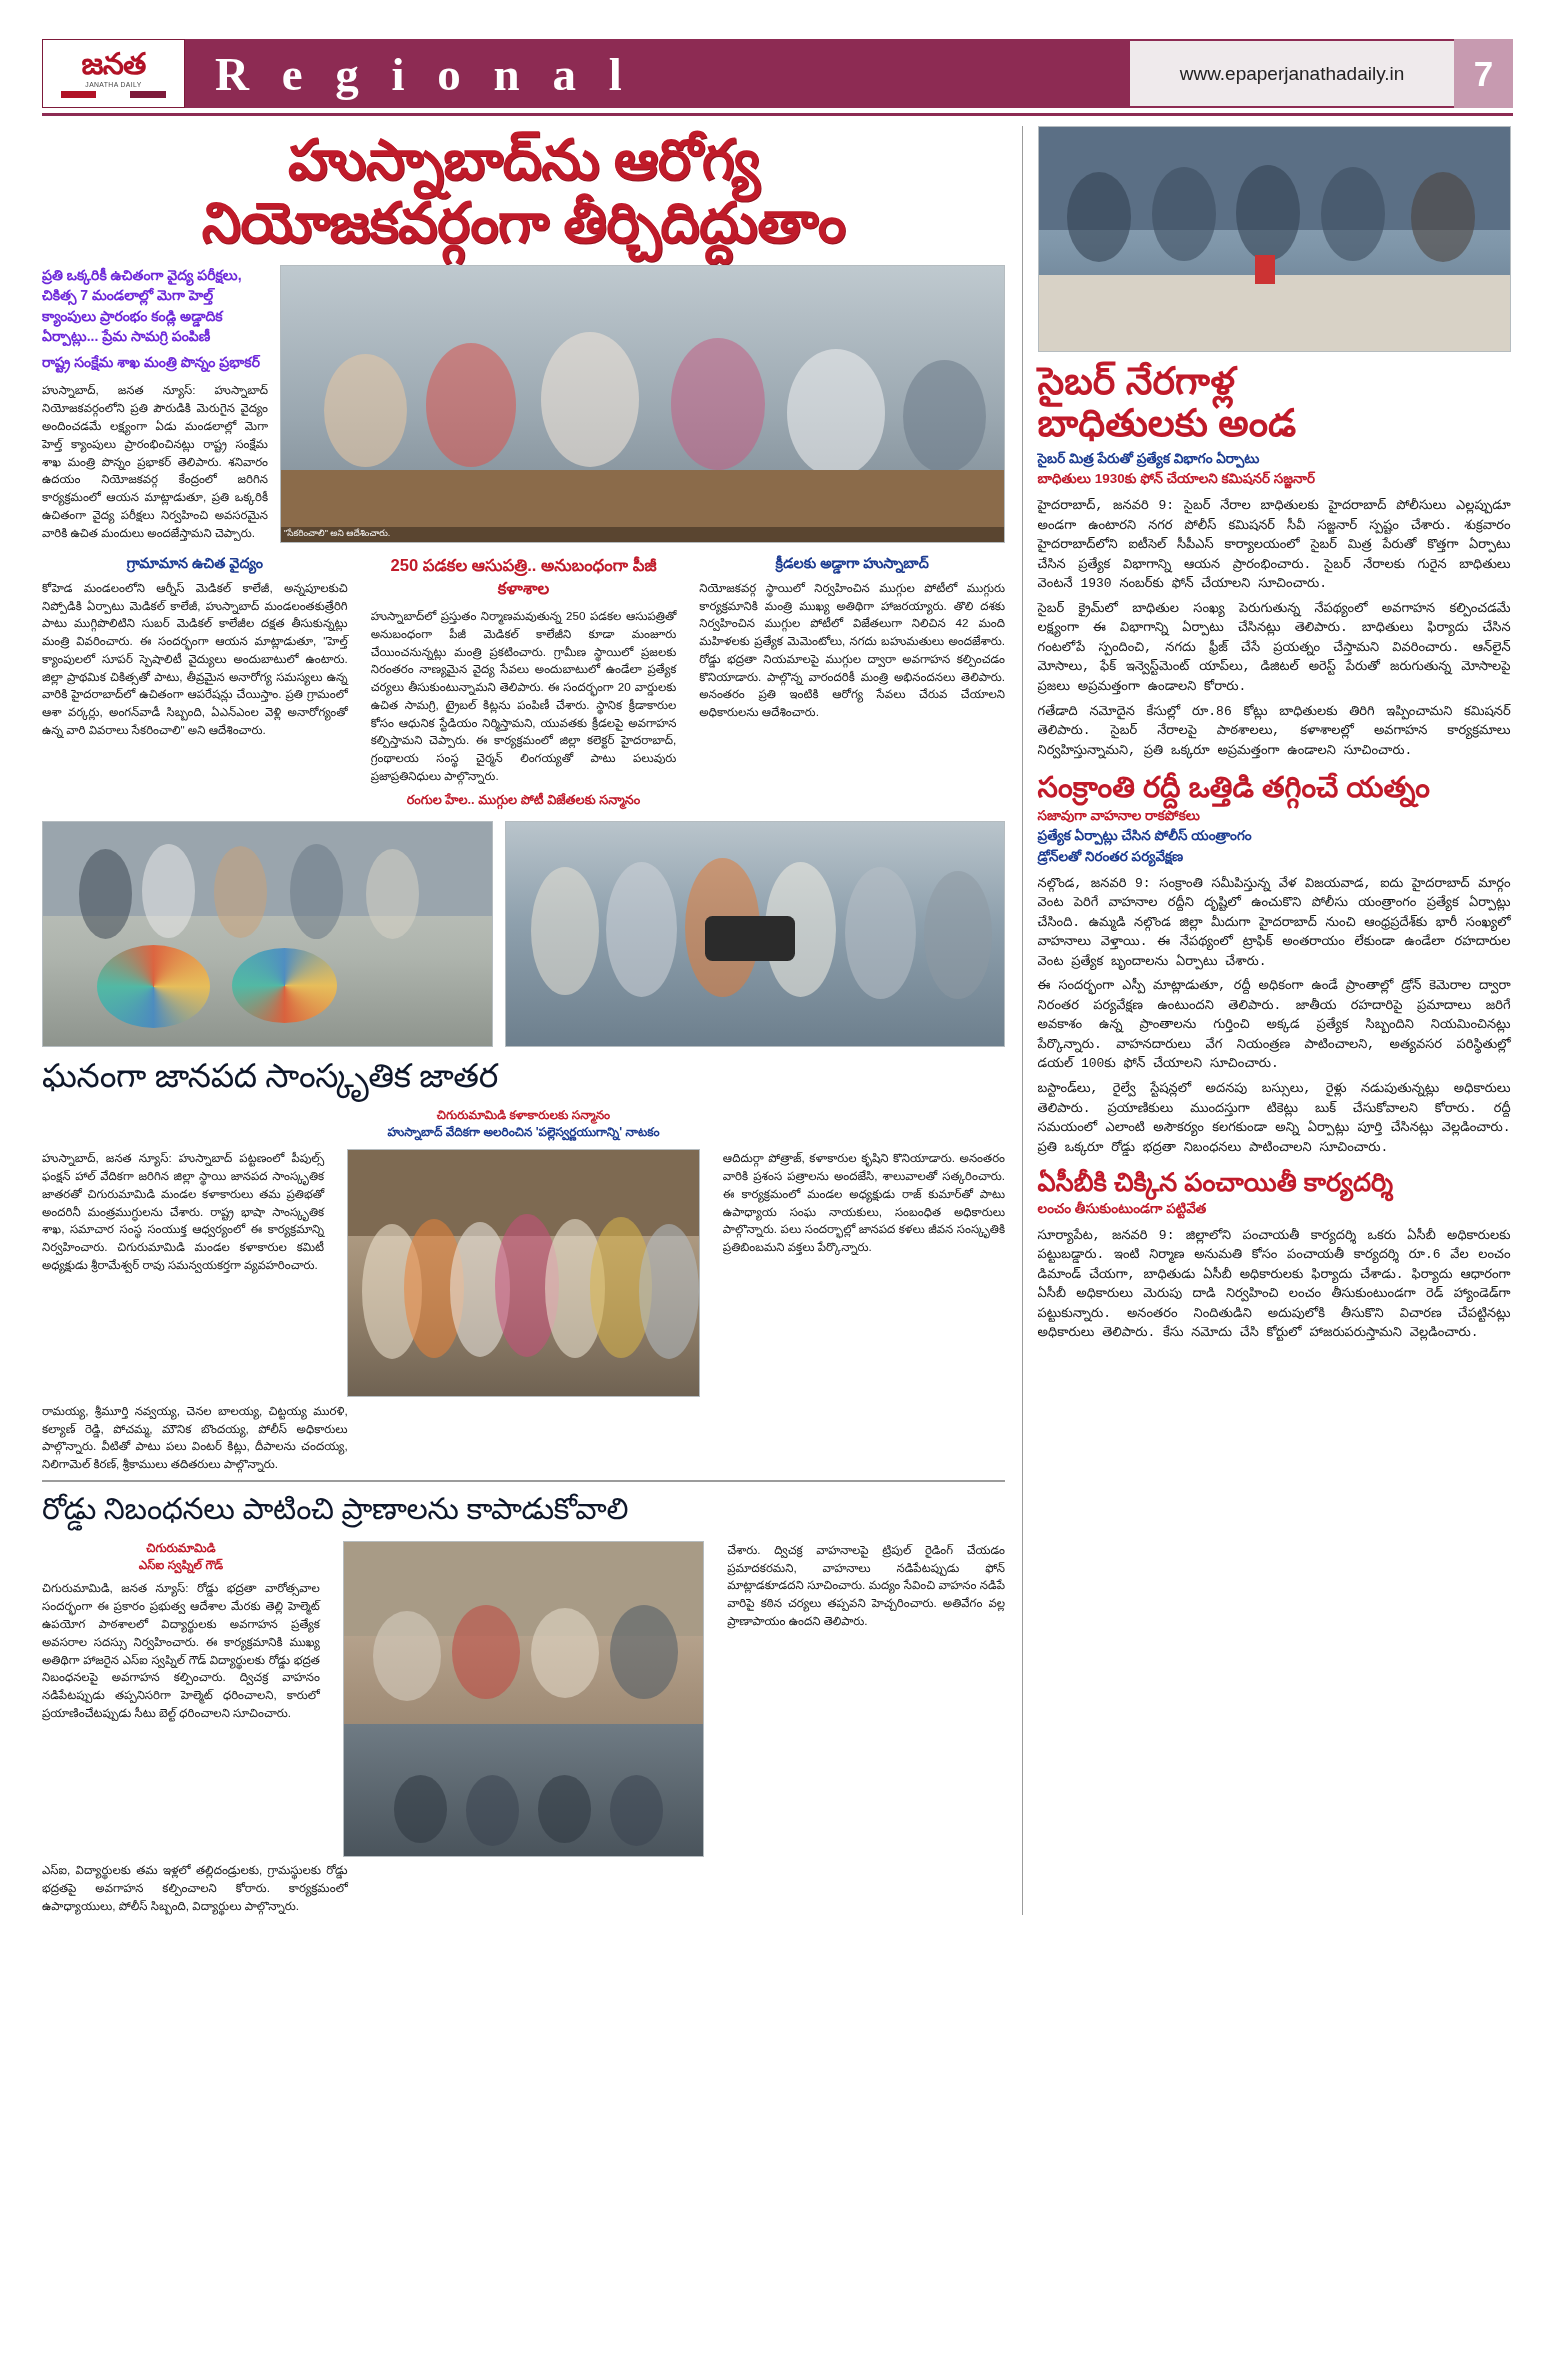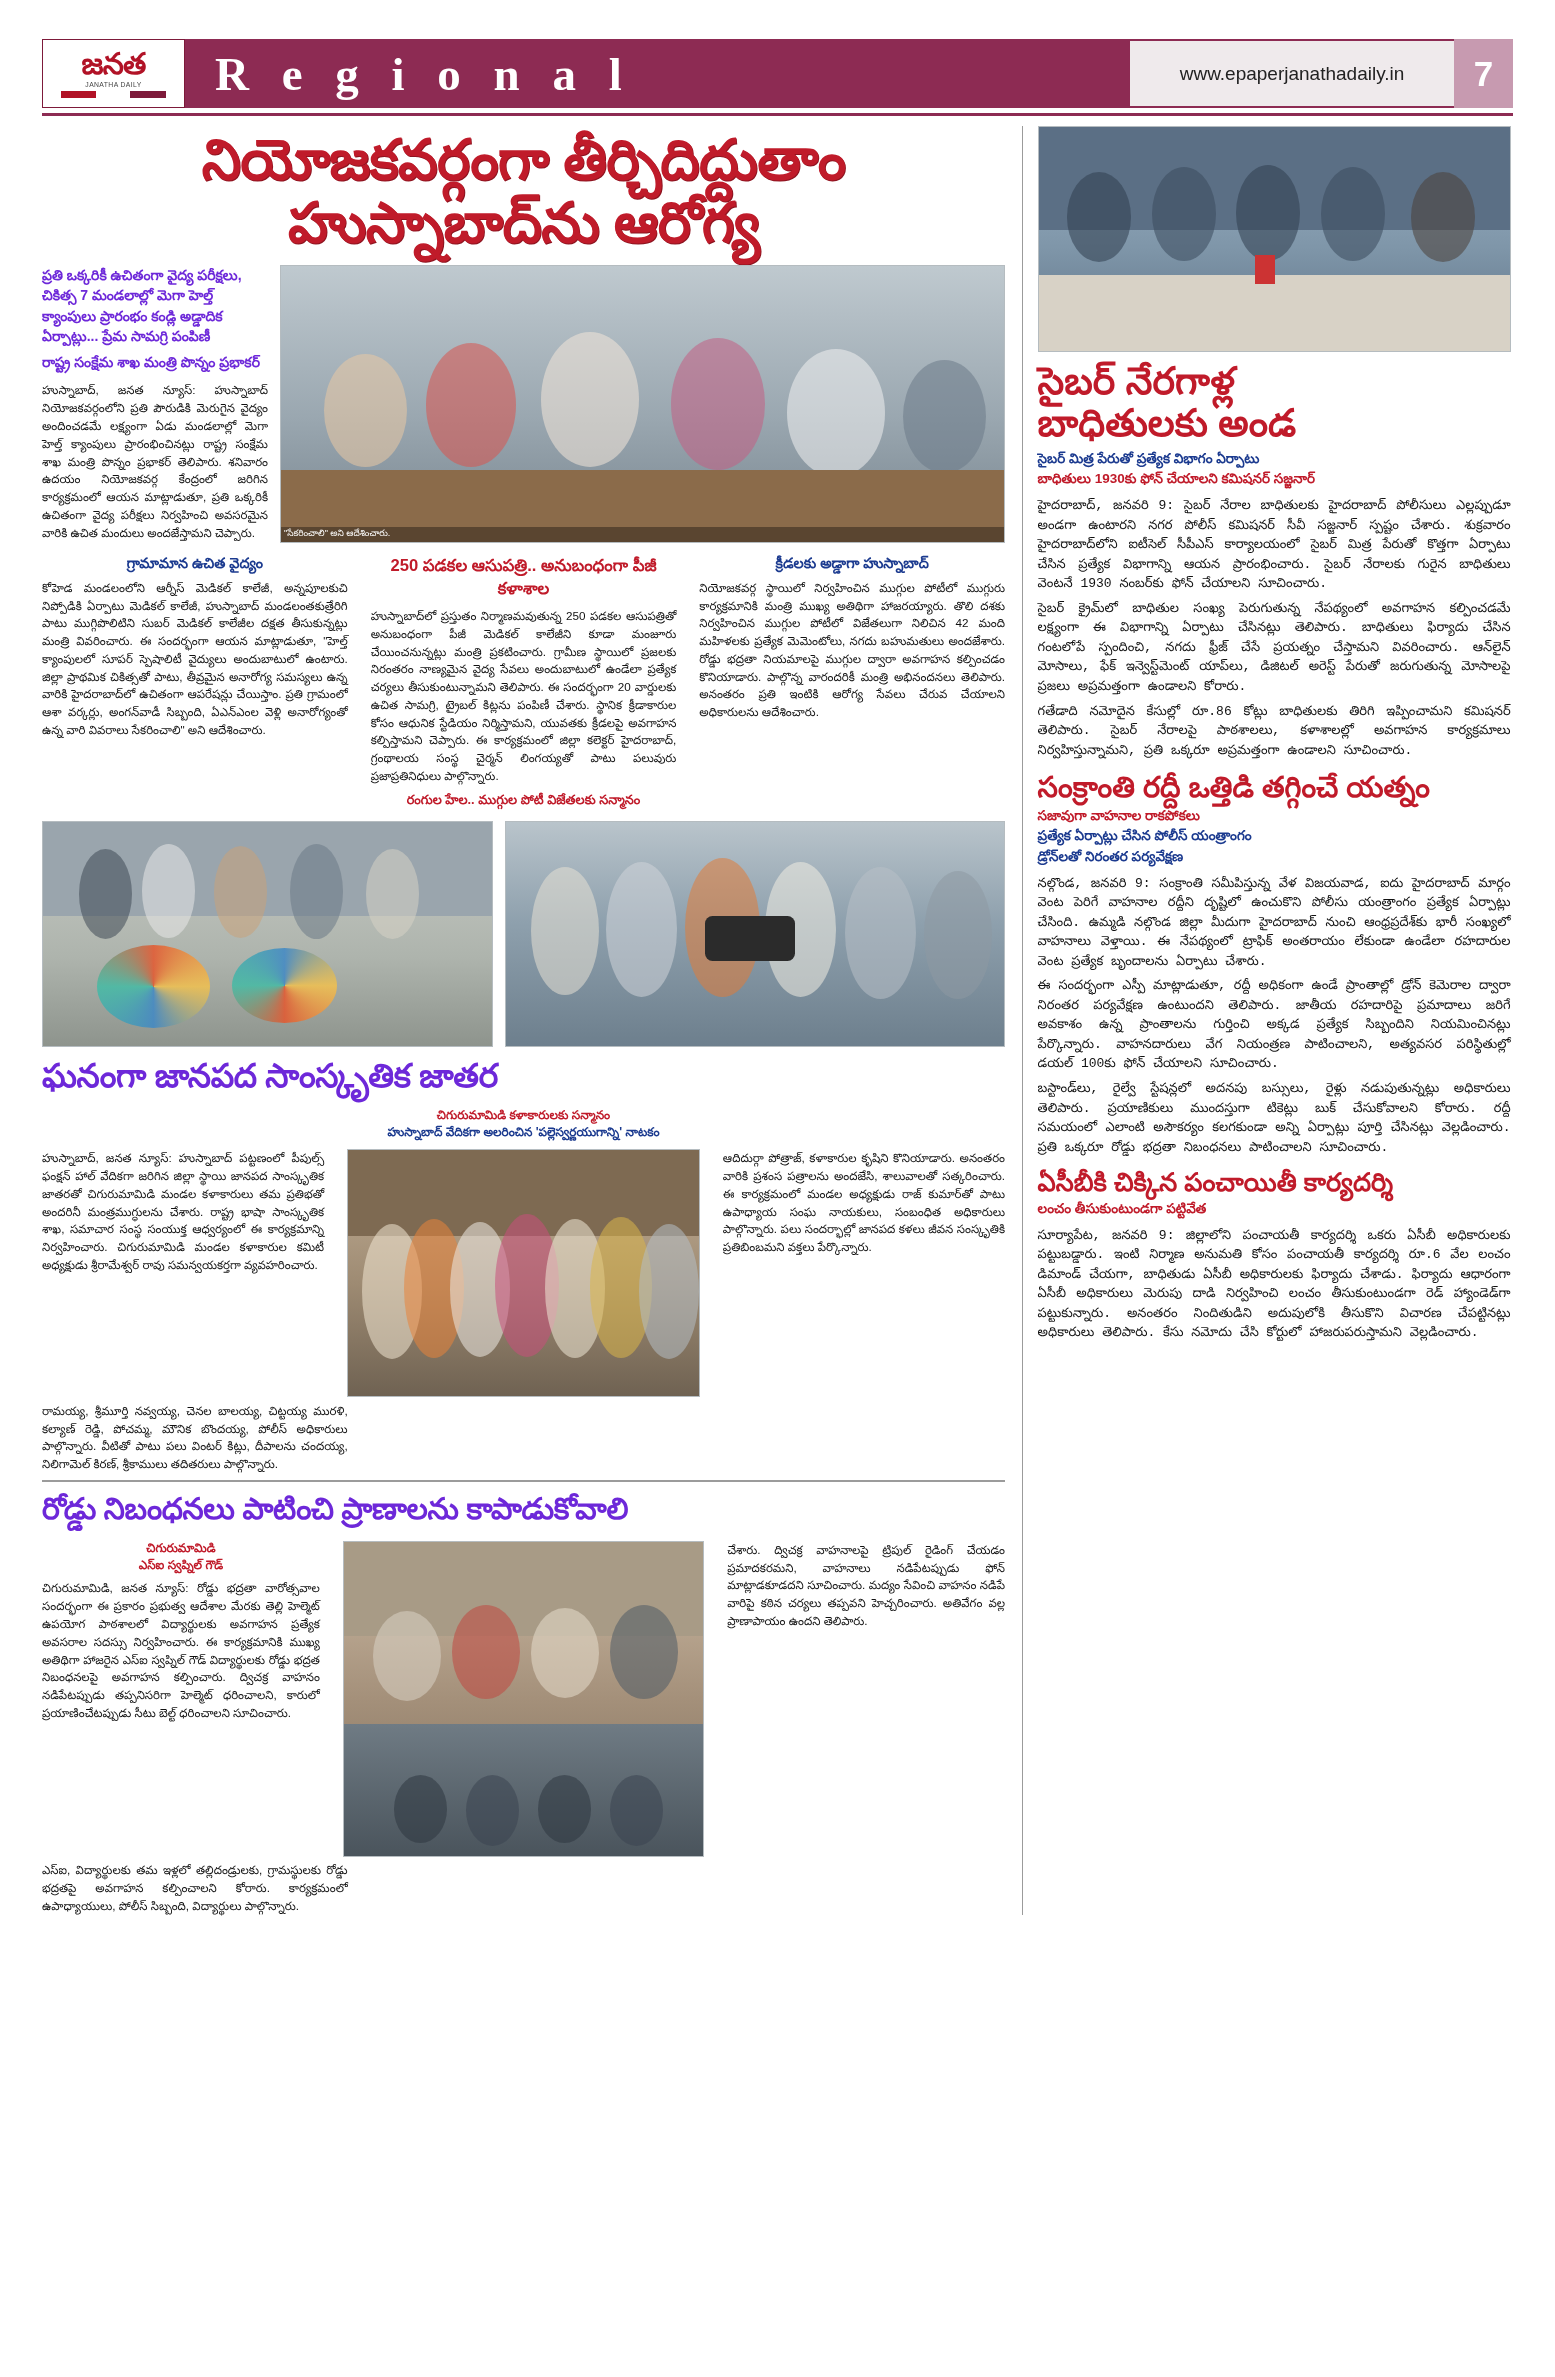--- a/index.html
+++ b/index.html
@@ -167,23 +167,23 @@
     margin: 4.5px 0 3.8px 0;
   }
   .sub-head-red-sm {
     color:#c01b2a; font-weight:bold; font-size:12.8px; text-align:center; margin:4.5px 0 3px;
   }
 
   .cols3 { display:flex; gap:23px; margin-top: 7.5px; }
   .cols3 > div { flex:1; }
 
   .section-title {
-    color:#6d28d9;
+    color:#0f172a;
     font-size: 33px;
-    font-weight: bold;
+    font-weight: normal;
     margin: 10.5px 0 4.5px 0;
     letter-spacing: -0.4px;
   }
   .section-title.small { font-size: 30px; }
 
   .byline-red { color:#c01b2a; font-weight:bold; font-size:12px; text-align:center; }
   .byline-blue { color:#1b3a8f; font-weight:bold; font-size:12px; text-align:center; }
 
   .rule-thin { height:1.5px; background:#9b9b9b; margin: 7.5px 0; }
 
@@ -237,22 +237,22 @@
       <span>7</span>
     </div>
   </div>
   <div class="rule-top"></div>
 
   <div class="content">
 
     <div class="col-left">
 
       <div class="headline-main">
+        <div>హుస్నాబాద్‌ను ఆరోగ్య</div>
         <div>నియోజకవర్గంగా తీర్చిదిద్దుతాం</div>
-        <div>హుస్నాబాద్‌ను ఆరోగ్య</div>
       </div>
 
       <div class="two-col-top">
         <div class="tc-text">
           <div class="kicker">ప్రతి ఒక్కరికీ ఉచితంగా వైద్య పరీక్షలు, చికిత్స 7 మండలాల్లో మెగా హెల్త్ క్యాంపులు ప్రారంభం కండ్లి అడ్డాదిక ఏర్పాట్లు... ప్రేమ సామగ్రి పంపిణీ</div>
           <div class="kicker blue" style="margin-top:6px">రాష్ట్ర సంక్షేమ శాఖ మంత్రి పొన్నం ప్రభాకర్</div>
           <div class="body-text" style="margin-top:9px">హుస్నాబాద్, జనత న్యూస్: హుస్నాబాద్ నియోజకవర్గంలోని ప్రతి పౌరుడికి మెరుగైన వైద్యం అందించడమే లక్ష్యంగా ఏడు మండలాల్లో మెగా హెల్త్ క్యాంపులు ప్రారంభించినట్లు రాష్ట్ర సంక్షేమ శాఖ మంత్రి పొన్నం ప్రభాకర్ తెలిపారు. శనివారం ఉదయం నియోజకవర్గ కేంద్రంలో జరిగిన కార్యక్రమంలో ఆయన మాట్లాడుతూ, ప్రతి ఒక్కరికీ ఉచితంగా వైద్య పరీక్షలు నిర్వహించి అవసరమైన వారికి ఉచిత మందులు అందజేస్తామని చెప్పారు.</div>
         </div>
         <div class="tc-photo">
           <div class="photo ph-hall" style="height:278px">

